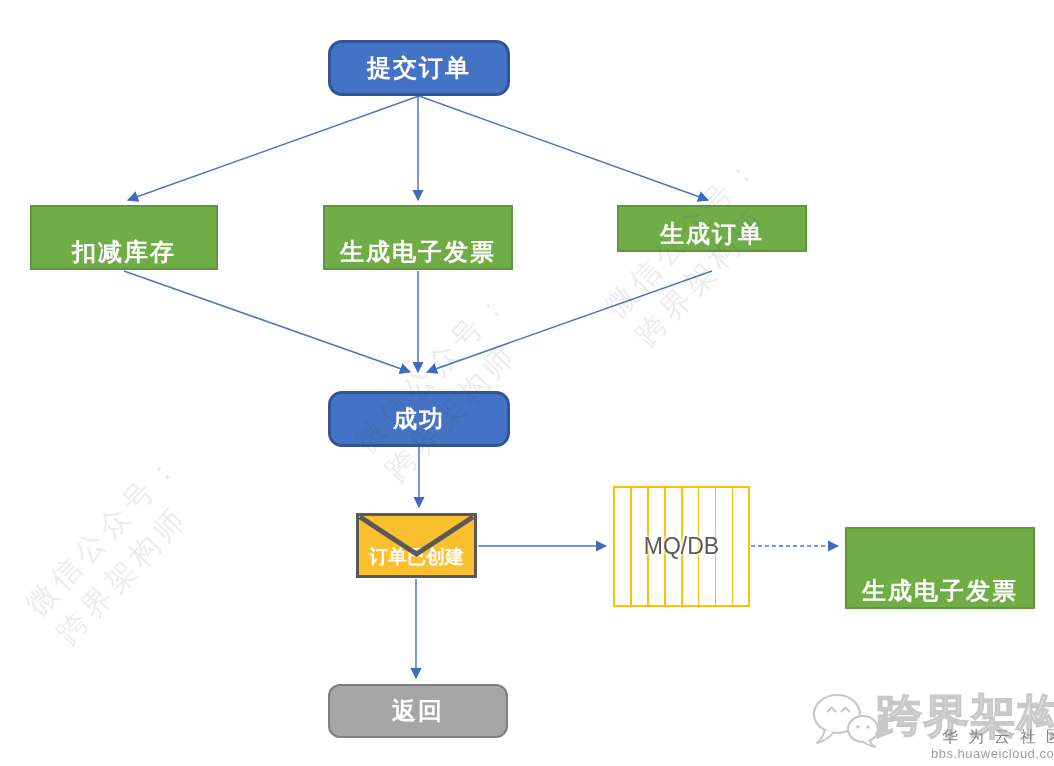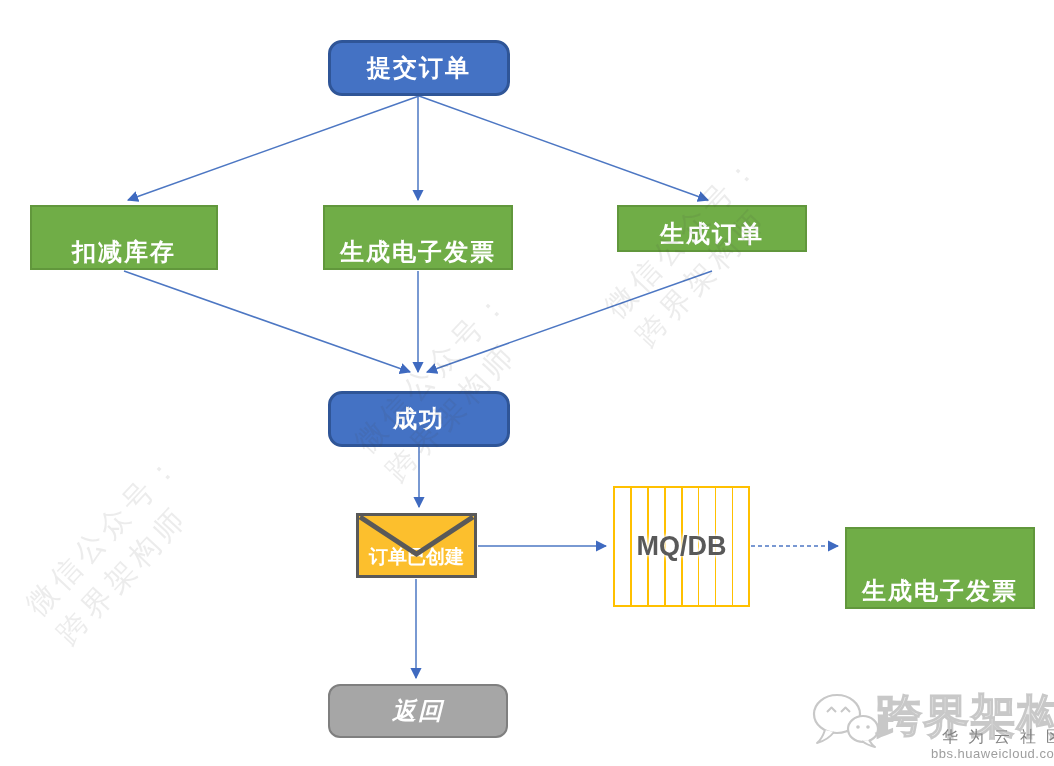--- a/index.html
+++ b/index.html
@@ -16,36 +16,36 @@
   .blue  { background:#4472C4; border:3px solid #2F5597; border-radius:14px; }
   .green { background:#70AD47; border:2px solid #61973C;align-items:flex-end; }
   .gray  { background:#A6A6A6; border:2px solid #7F7F7F; border-radius:12px; }
 
   #n-submit    { left:328px; top:40px;  width:182px; height:56px; }
   #n-inventory { left:30px;  top:205px; width:188px; height:65px; }
   #n-coupon    { left:323px; top:205px; width:190px; height:65px; }
   #n-order     { left:617px; top:205px; width:190px; height:47px; }
   #n-success   { left:328px; top:391px; width:182px; height:56px; }
   #n-invoice   { left:845px; top:527px; width:190px; height:82px; }
-  #n-return    { left:328px; top:684px; width:180px; height:54px;font-style:italic; }
+  #n-return    { left:328px; top:684px; width:180px; height:54px; }
 
   #n-envelope {
     left:356px; top:513px; width:121px; height:65px;
     background:#FCBF2D; border:3px solid #595959;
     align-items:flex-end; justify-content:center;
     padding-bottom:5px; font-size:19px; letter-spacing:0;
   }
   #n-envelope .flap { position:absolute; left:0; top:0; width:100%; height:42px; }
 
   #n-mqdb {
     left:613px; top:486px; width:137px; height:121px;
     background-color:#ffffff; border:2px solid #FFC000;
     background-image:repeating-linear-gradient(to right,
       transparent 0px, transparent 15.4px, #FFC000 15.4px, #FFC000 16.9px);
-    color:#595959; font-weight:700; font-size:27px; letter-spacing:0;
+    color:#595959; font-weight:400; font-size:23px; letter-spacing:0;
   }
   #n-mqdb .lbl { text-shadow:0 0 5px #fff, 0 0 5px #fff, 0 0 3px #fff; }
 
   .wm {
     position:absolute; z-index:3; transform:rotate(-47deg);
     color:rgba(70,70,70,0.10); font-size:30px; letter-spacing:5px;
     line-height:42px; white-space:nowrap; pointer-events:none; z-index:3;
   }
   #wm-a { left:14px;  top:506px; }
   #wm-b { left:343px; top:343px; }

